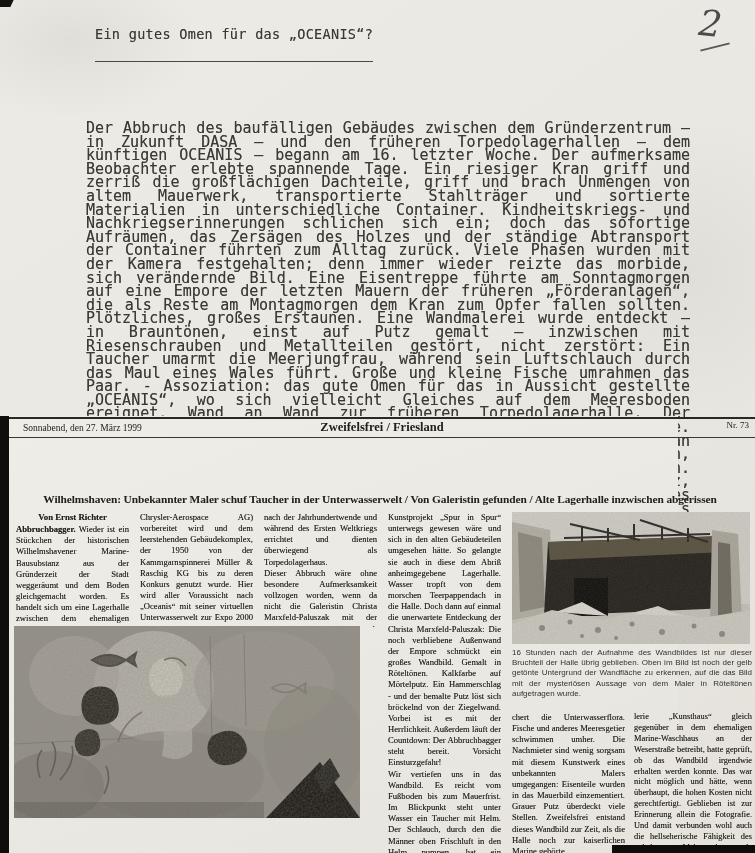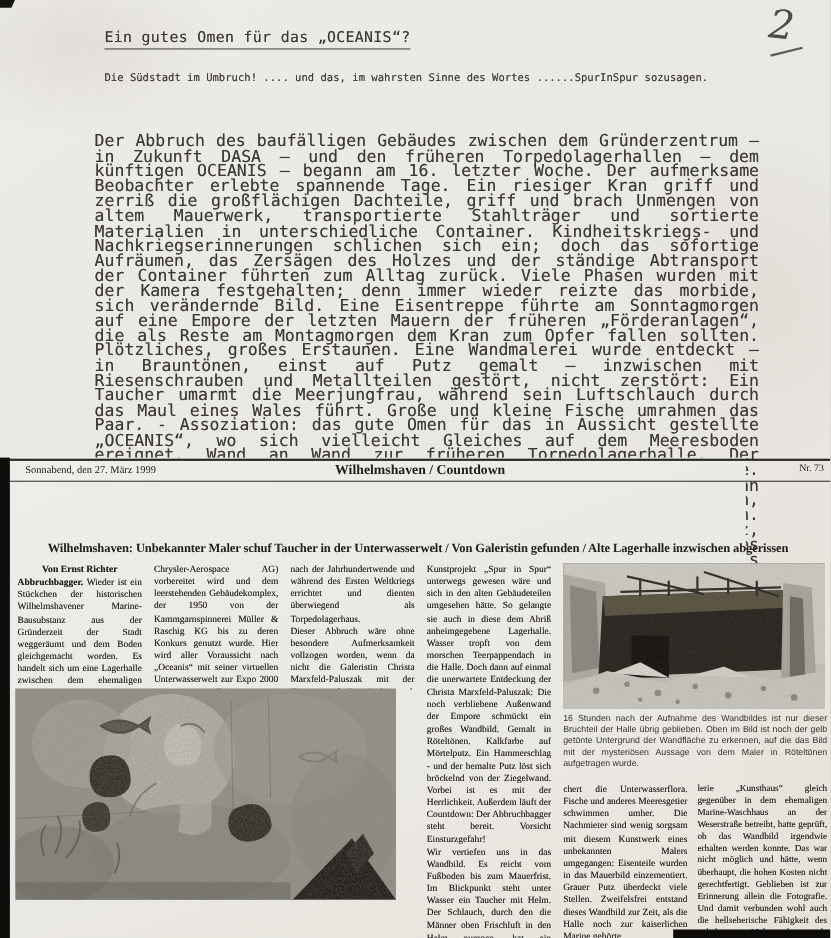--- a/index.html
+++ b/index.html
@@ -14,21 +14,21 @@
   .corner-mark{position:absolute;left:0;top:0;width:16px;height:7px;background:#151310;transform:skewX(-25deg) translateX(-4px);}
 
   
   .hand-mark{position:absolute;left:699px;top:6px;font-family:"DejaVu Serif",serif;font-style:italic;
     font-size:36px;color:#4c4c4a;transform:rotate(6deg);line-height:1;}
   .hand-underline{position:absolute;left:700px;top:46px;width:30px;height:2px;background:#5a5a58;transform:rotate(-14deg);}
 
   
   .typed{font-family:"DejaVu Sans Mono",monospace;color:#3b3935;text-shadow:0 0 .6px rgba(60,56,50,.55);}
   .typed-title{position:absolute;left:95px;top:26px;font-size:13.5px;letter-spacing:.3px;}
-  .typed-title span{border-bottom:1.4px solid #4a4843;padding-bottom:2px;}
+  .typed-title span{border-bottom:1.4px solid #4a4843;padding-bottom:19px;}
   .typed-intro{position:absolute;left:95px;top:66px;width:590px;font-size:9.6px;}
   .typed-body{position:absolute;left:86px;top:122px;width:604px;font-size:15px;line-height:13.6px;
     text-align:justify;white-space:pre-line;}
 
   
   .newspaper{position:absolute;left:0;top:416px;width:678px;height:437px;
     background:linear-gradient(160deg,#efede8 0%,#eae8e2 60%,#e6e4dd 100%);}
   .strip-left{position:absolute;left:0;top:0;width:9px;height:437px;background:#0f0e0c;}
   .rule-top{position:absolute;left:9px;top:1px;width:746px;height:2px;background:#2a2824;}
   .rule-mid{position:absolute;left:9px;top:21px;width:746px;height:1px;background:#3a3833;}
@@ -63,29 +63,28 @@
   <div class="blotch" style="left:560px;top:120px;width:260px;height:300px;background:radial-gradient(closest-side,rgba(120,115,105,.08),rgba(120,115,105,0));"></div>
 
   <div class="corner-mark"></div>
 
   <div class="hand-mark">2</div>
   <div class="hand-underline"></div>
 
   <div class="typed typed-title">
     <span>Ein gutes Omen für das „OCEANIS“?</span>
   </div>
-  <div class="typed typed-intro">Die Südstadt im Umbruch! .... und das, im wahrsten Sinne des Wortes ......SpurInSpur sozusagen.</div>
   <div class="typed typed-body">Der Abbruch des  baufälligen Gebäudes zwischen dem Gründerzentrum – in Zukunft DASA – und den früheren Torpedolagerhallen – dem künftigen OCEANIS – begann am 16. letzter Woche. Der aufmerksame Beobachter erlebte spannende Tage.  Ein riesiger Kran griff  und zerriß  die großflächigen Dachteile,  griff  und brach Unmengen  von altem Mauerwerk, transportierte Stahlträger und sortierte Materialien in unterschiedliche Container. Kindheitskriegs- und Nachkriegserinnerungen schlichen sich  ein;  doch das sofortige Aufräumen,  das Zersägen des Holzes und der ständige Abtransport  der Container führten zum Alltag  zurück.  Viele Phasen wurden  mit der Kamera festgehalten;  denn immer wieder reizte das morbide,  sich verändernde Bild.  Eine Eisentreppe  führte  am Sonntagmorgen auf eine Empore der  letzten Mauern der früheren  „Förderanlagen“,  die als Reste am Montagmorgen dem Kran zum Opfer fallen sollten.  Plötzliches,  großes Erstaunen.  Eine Wandmalerei  wurde entdeckt – in Brauntönen, einst auf Putz gemalt – inzwischen  mit  Riesenschrauben und Metallteilen gestört, nicht zerstört: Ein Taucher umarmt die Meerjungfrau, während sein Luftschlauch durch das Maul eines Wales führt.  Große und kleine Fische umrahmen  das Paar.  -  Assoziation:  das gute Omen für das in Aussicht gestellte „OCEANIS“, wo sich vielleicht Gleiches auf dem Meeresboden ereignet.  Wand an Wand zur früheren Torpedolagerhalle. Der Versuch, den bemalten Putz abzustemmen- oder trennen, scheiterte. Nur kleine Teile gelten als Dokument. Die Montagsmorgenbitte  an den Kranführer, er möge  den Teilmauerbereich schonend behandeln,  um  doch noch etwas zu retten,  wurde freundlich entgegengenommen.  Leider ohne Erfolg.  Trotz großer Vorsicht  löste sich der Putz,  bevor die Mauer mit einem Höllenlärm zusammenstürzte. -  Ein neues Projekt „SpurInSpur“ kann entstehen. Eine Vision: Die „Sirene“ als Signal für Aufbruch durch Abbruch und Ausbruch – in der Südstadt. Christa Marxfeld-Paluszak am 21. März 1999.</div>
 
   <div class="newspaper">
     <div class="strip-left"></div>
     <div class="rule-top"></div>
     <div class="dateline">
       <span class="date">Sonnabend, den 27. März 1999</span>
-      <span class="region">Wilhelmshaven / Countdown</span>
+      <span class="region">Zweifelsfrei / Friesland</span>
       <span class="issue">Nr. 73</span>
     </div>
     <div class="rule-mid"></div>
 
     <div class="subheadline">Wilhelmshaven: Unbekannter Maler schuf Taucher in der Unterwasserwelt / Von Galeristin gefunden / Alte Lagerhalle inzwischen abgerissen</div>
 
     <div class="col" style="left:16px;top:96px;width:113px;height:115px;">
       <div class="byline">Von Ernst Richter</div>
       <p><b>Abbruchbagger.</b> <span>Wieder ist ein Stückchen der historischen Wilhelmshavener Marine-Bausubstanz aus der Gründerzeit der Stadt weggeräumt und dem Boden gleichgemacht worden. Es handelt sich um eine Lagerhalle zwischen dem ehemaligen Gründerzentrum, das nun für die DASA (Daimler-</span></p>
     </div>

